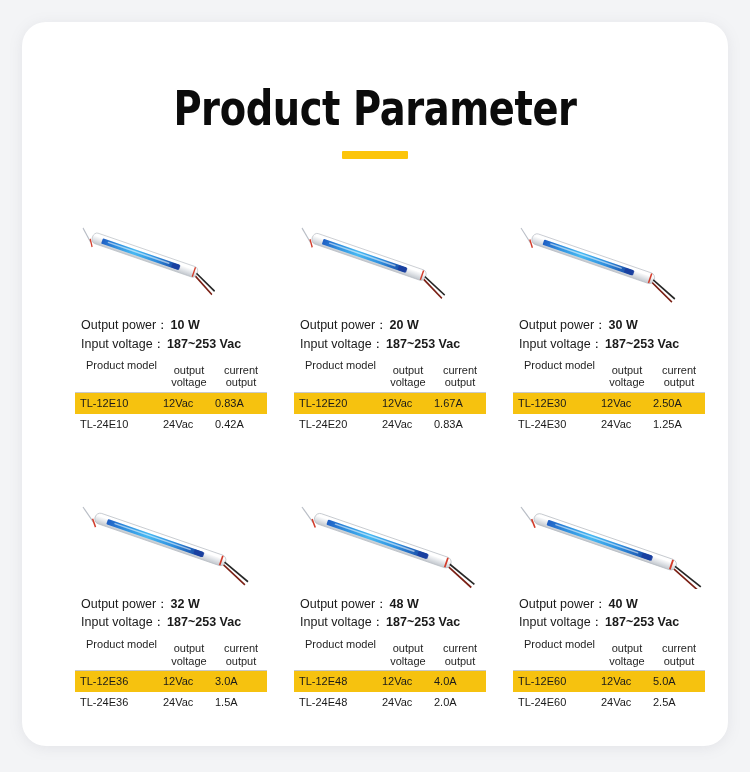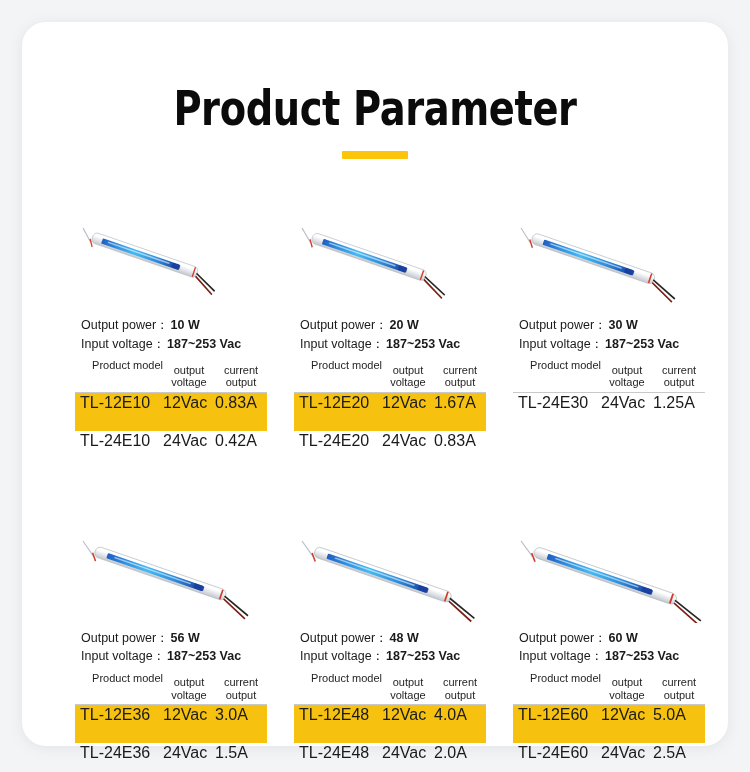--- a/index.html
+++ b/index.html
@@ -106,32 +106,32 @@
   .ptable th {
     font-size: 11px;
     font-weight: 400;
     color: #1f1f1f;
     line-height: 12.5px;
     padding: 2px 0 3px;
     vertical-align: bottom;
     border-bottom: 1px solid #c9c9c9;
   }
   .ptable th.h-model {
-    text-align: right;
+    text-align: center;
     padding-left: 5px;
     padding-bottom: 20px;
   }
   .ptable th.h-two { }
   .ptable th .l2 { display: block; }
 
   .ptable td {
-    font-size: 16px;
+    font-size: 11px;
     color: #1a1a1a;
     line-height: 14px;
-    padding: 3px 0 21px;
+    padding: 3px 0 4px;
   }
   .ptable td.t-model { text-align: left; padding-left: 5px; }
   .ptable td.t-num   { text-align: left; }
 
   tr.row-hl td { background: #f6c20f; }
   tr.row-plain td { background: transparent; }
 </style>
 </head>
 <body>
 
@@ -382,20 +382,25 @@
             <span class="l1">output</span>
             <span class="l2">voltage</span>
           </th>
           <th class="h-two">
             <span class="l1">current</span>
             <span class="l2">output</span>
           </th>
         </tr>
       </thead>
       <tbody>
+  <tr class="row-hl">
+    <td class="t-model">TL-12E30</td>
+    <td class="t-num">12Vac</td>
+    <td class="t-num">2.50A</td>
+  </tr>
 
   <tr class="row-plain">
     <td class="t-model">TL-24E30</td>
     <td class="t-num">24Vac</td>
     <td class="t-num">1.25A</td>
   </tr>
 </tbody>
     </table>
 
   </div>
@@ -437,21 +442,21 @@
           <path class="ring-r" d="M161 0.5 L161 10.5" stroke="#d23b2a" stroke-width="1.8" fill="none"></path>
 
           <path class="lead-a" d="M165 6 L196 17" stroke="#262626" stroke-width="1.7" fill="none"></path>
           <path class="lead-b" d="M165 9 L194 21" stroke="#7a1f14" stroke-width="1.7" fill="none"></path>
         </g>
       </svg>
     </div>
 
     <div class="specs">
       <div class="spec-line">
-        <span class="spec-label">Output power：</span><span class="spec-value">56 W</span>
+        <span class="spec-label">Output power：</span><span class="spec-value">32 W</span>
       </div>
       <div class="spec-line">
         <span class="spec-label">Input voltage：</span><span class="spec-value">187~253 Vac</span>
       </div>
     </div>
 
     <table class="ptable">
       <colgroup>
         <col class="c-model">
               <col class="c-volt">
@@ -611,21 +616,21 @@
           <path class="ring-r" d="M161 0.5 L161 10.5" stroke="#d23b2a" stroke-width="1.8" fill="none"></path>
 
           <path class="lead-a" d="M165 6 L196 17" stroke="#262626" stroke-width="1.7" fill="none"></path>
           <path class="lead-b" d="M165 9 L194 21" stroke="#7a1f14" stroke-width="1.7" fill="none"></path>
         </g>
       </svg>
     </div>
 
     <div class="specs">
       <div class="spec-line">
-        <span class="spec-label">Output power：</span><span class="spec-value">60 W</span>
+        <span class="spec-label">Output power：</span><span class="spec-value">40 W</span>
       </div>
       <div class="spec-line">
         <span class="spec-label">Input voltage：</span><span class="spec-value">187~253 Vac</span>
       </div>
     </div>
 
     <table class="ptable">
       <colgroup>
         <col class="c-model">
               <col class="c-volt">

